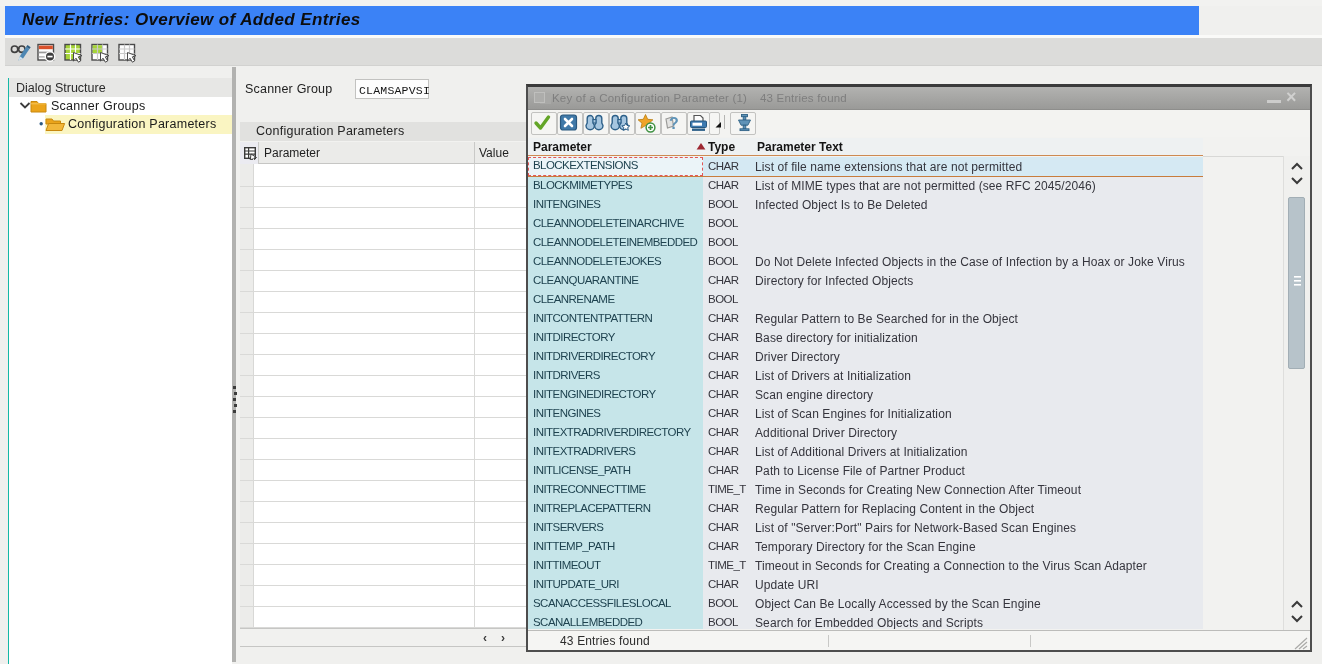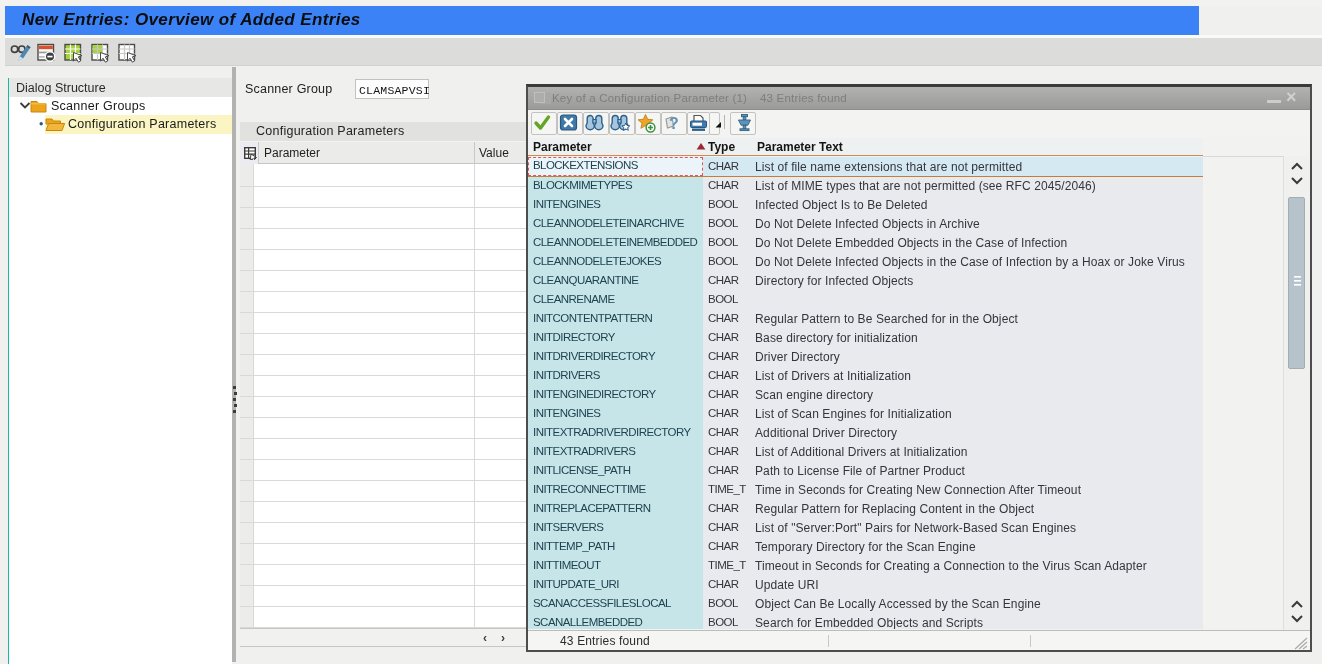--- a/index.html
+++ b/index.html
@@ -283,26 +283,24 @@
         <div class="dc">List of MIME types that are not permitted (see RFC 2045/2046)</div>
       </div>
 <div class="prow" style="top:38px">
 <div class="pc">INITENGINES</div>
         <div class="tc">BOOL</div>
         <div class="dc">Infected Object Is to Be Deleted</div>
       </div>
 <div class="prow" style="top:57px">
 <div class="pc">CLEANNODELETEINARCHIVE</div>
         <div class="tc">BOOL</div>
-        <div class="dc">Do Not Delete Infected Objects in Archive</div>
       </div>
 <div class="prow" style="top:76px">
 <div class="pc">CLEANNODELETEINEMBEDDED</div>
         <div class="tc">BOOL</div>
-        <div class="dc">Do Not Delete Embedded Objects in the Case of Infection</div>
       </div>
 <div class="prow" style="top:95px">
 <div class="pc">CLEANNODELETEJOKES</div>
         <div class="tc">BOOL</div>
         <div class="dc">Do Not Delete Infected Objects in the Case of Infection by a Hoax or Joke Virus</div>
       </div>
 <div class="prow" style="top:114px">
 <div class="pc">CLEANQUARANTINE</div>
         <div class="tc">CHAR</div>
         <div class="dc">Directory for Infected Objects</div>

